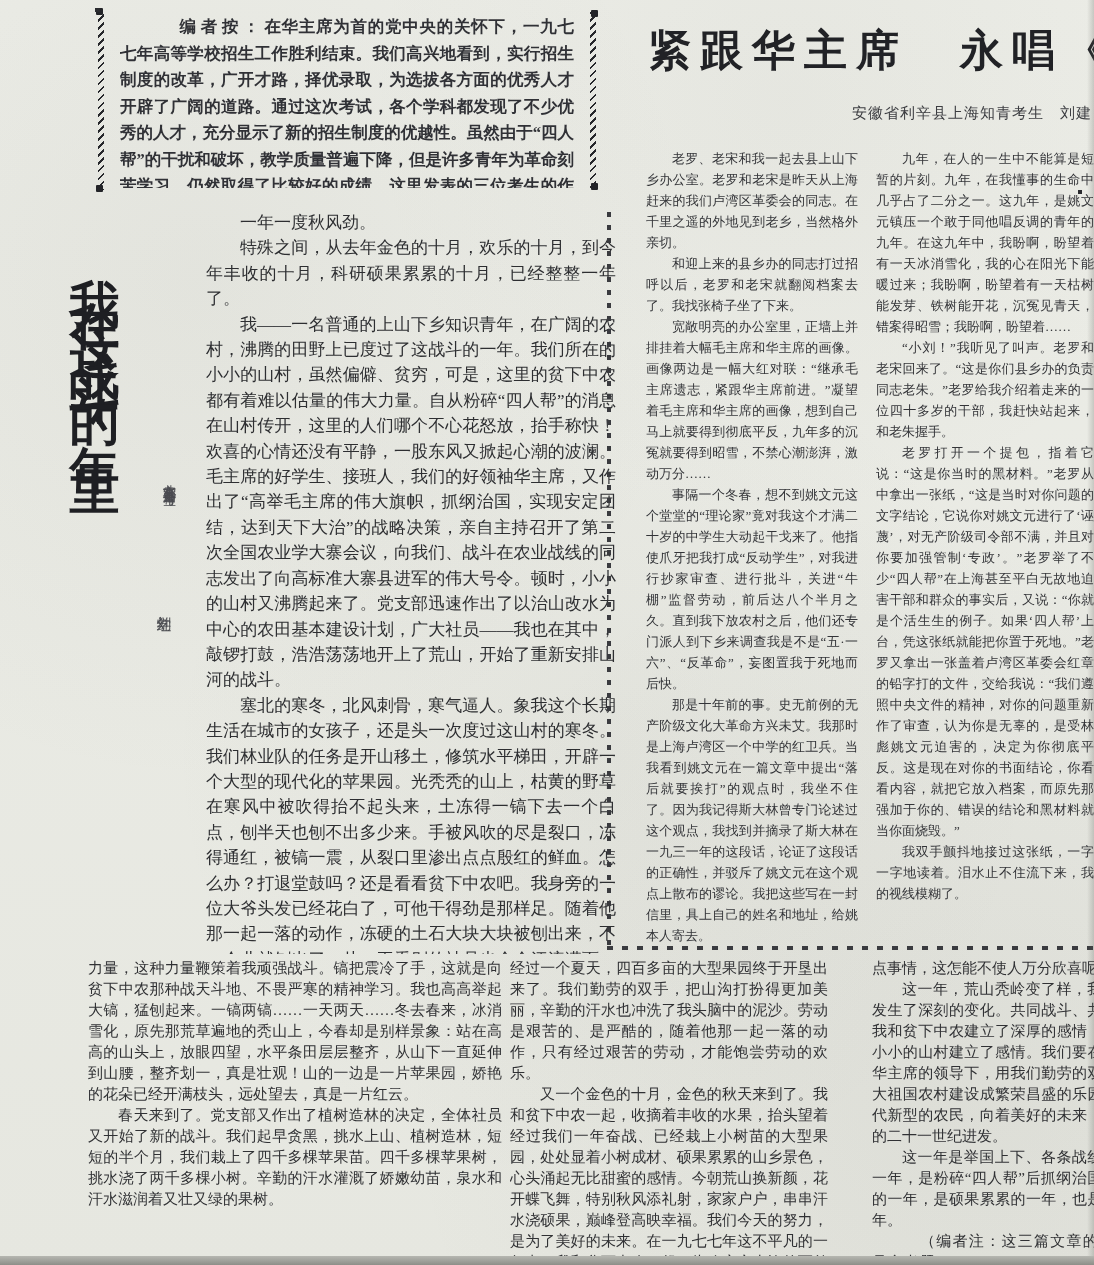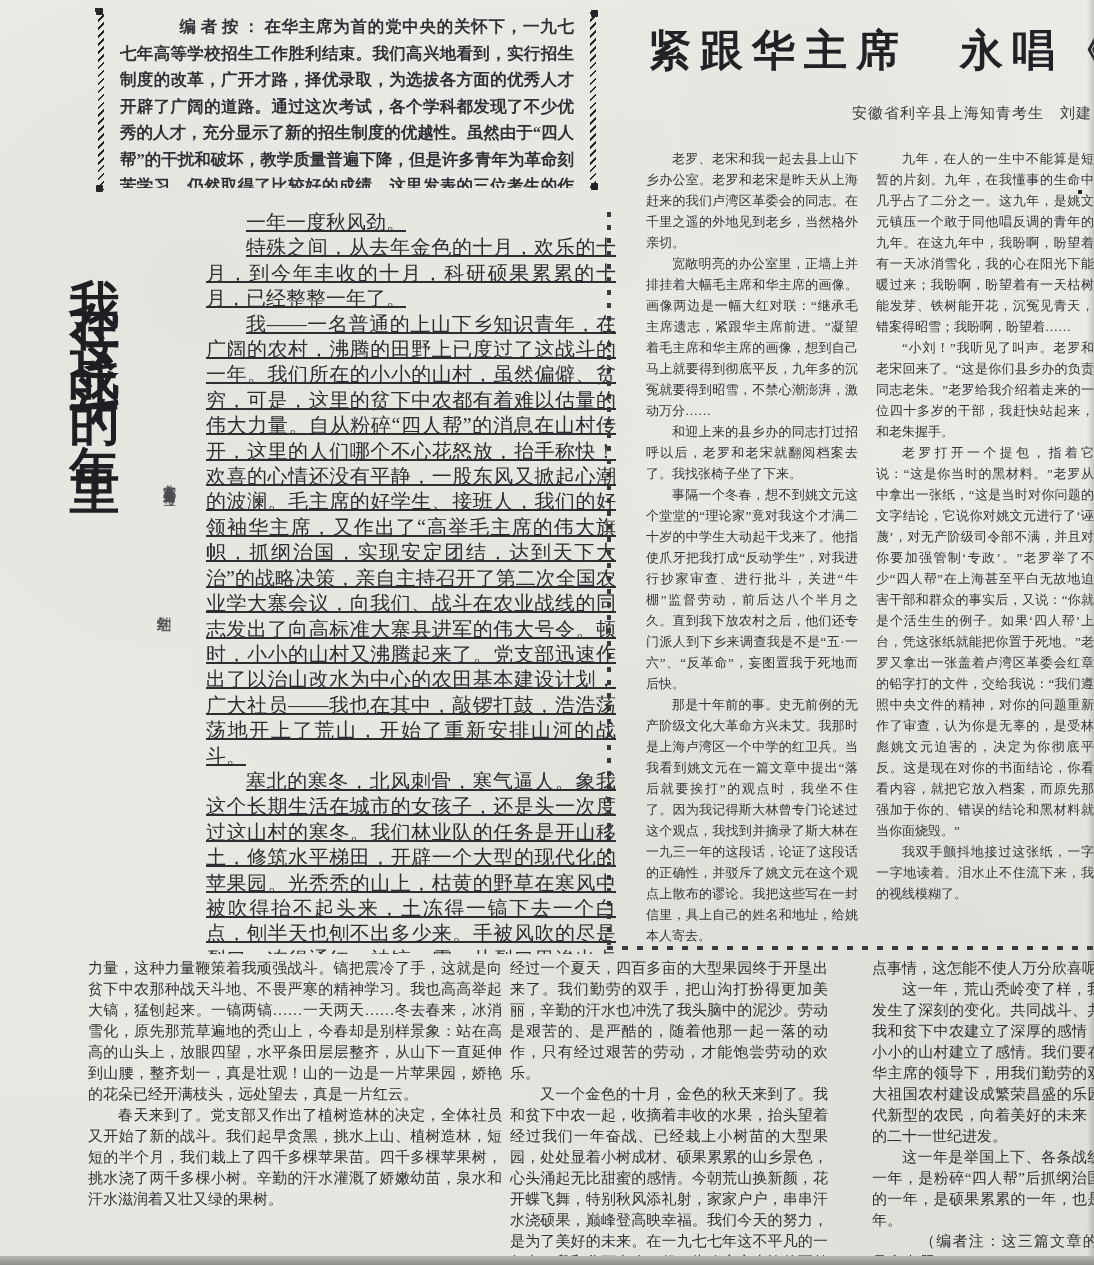--- a/index.html
+++ b/index.html
@@ -53,21 +53,21 @@
   .vbyline{position:absolute;writing-mode:vertical-rl;text-orientation:upright;
     color:#4a4b50;font-size:13px;letter-spacing:1px;}
   .vbyline.org{left:160px;top:474px;}
   .vbyline.name{left:154px;top:604px;font-size:14.5px;}
 
   
   .col{position:absolute;text-align:justify;overflow:hidden;}
   .col p{margin:0;text-indent:2em;}
   .col p.cont{text-indent:0;}
   .a1-col1{left:206px;top:210px;width:410px;height:744px;
-    font-size:20px;line-height:25.4px;color:#2d2e31;text-decoration:underline;}
+    font-size:17px;line-height:25.4px;color:#2d2e31;}
   .a2-col{font-size:13px;line-height:21px;color:#333438;}
   .a2-col1{left:646px;top:148px;width:212px;height:800px;}
   .a2-col2{left:876px;top:148px;width:218px;height:800px;}
   .b-col{top:958px;height:300px;font-size:15px;line-height:21px;color:#303134;margin-left:32px;}
   .b-col1{left:56px;width:414px;}
   .b-col2{left:478px;width:318px;}
   .b-col3{left:840px;width:292px;}
   .footnote{text-indent:3.2em !important;letter-spacing:1px;}
 
   
@@ -107,22 +107,22 @@
     <p>特殊之间，从去年金色的十月，欢乐的十月，到今年丰收的十月，科研硕果累累的十月，已经整整一年了。</p>
     <p>我——一名普通的上山下乡知识青年，在广阔的农村，沸腾的田野上已度过了这战斗的一年。我们所在的小小的山村，虽然偏僻、贫穷，可是，这里的贫下中农都有着难以估量的伟大力量。自从粉碎“四人帮”的消息在山村传开，这里的人们哪个不心花怒放，抬手称快！欢喜的心情还没有平静，一股东风又掀起心潮的波澜。毛主席的好学生、接班人，我们的好领袖华主席，又作出了“高举毛主席的伟大旗帜，抓纲治国，实现安定团结，达到天下大治”的战略决策，亲自主持召开了第二次全国农业学大寨会议，向我们、战斗在农业战线的同志发出了向高标准大寨县进军的伟大号令。顿时，小小的山村又沸腾起来了。党支部迅速作出了以治山改水为中心的农田基本建设计划，广大社员——我也在其中，敲锣打鼓，浩浩荡荡地开上了荒山，开始了重新安排山河的战斗。</p>
     <p>塞北的寒冬，北风刺骨，寒气逼人。象我这个长期生活在城市的女孩子，还是头一次度过这山村的寒冬。我们林业队的任务是开山移土，修筑水平梯田，开辟一个大型的现代化的苹果园。光秃秃的山上，枯黄的野草在寒风中被吹得抬不起头来，土冻得一镐下去一个白点，刨半天也刨不出多少来。手被风吹的尽是裂口，冻得通红，被镐一震，从裂口里渗出点点殷红的鲜血。怎么办？打退堂鼓吗？还是看看贫下中农吧。我身旁的一位大爷头发已经花白了，可他干得劲是那样足。随着他那一起一落的动作，冻硬的土石大块大块被刨出来，不一会儿就刨出了一片。再看别的社员也个个汗流满面，有的干脆脱掉了上衣，甩开膀子大干。看到这情景，我脸上臊得一红，我和贫下中农比起来差距是多么大啊！贫下中农心里想的是大干社会主义，把“四人帮”造成的损失夺回来，而我——想到这里，顿觉身上好象增添了一种</p>
   </div>
 
   <div class="vrule"></div>
   <div class="hrule"></div>
 
   <div class="col a2-col a2-col1">
     <p>老罗、老宋和我一起去县上山下乡办公室。老罗和老宋是昨天从上海赶来的我们卢湾区革委会的同志。在千里之遥的外地见到老乡，当然格外亲切。</p>
+    <p>和迎上来的县乡办的同志打过招呼以后，老罗和老宋就翻阅档案去了。我找张椅子坐了下来。</p>
     <p>宽敞明亮的办公室里，正墙上并排挂着大幅毛主席和华主席的画像。画像两边是一幅大红对联：“继承毛主席遗志，紧跟华主席前进。”凝望着毛主席和华主席的画像，想到自己马上就要得到彻底平反，九年多的沉冤就要得到昭雪，不禁心潮澎湃，激动万分……</p>
-    <p>和迎上来的县乡办的同志打过招呼以后，老罗和老宋就翻阅档案去了。我找张椅子坐了下来。</p>
     <p>事隔一个冬春，想不到姚文元这个堂堂的“理论家”竟对我这个才满二十岁的中学生大动起干戈来了。他指使爪牙把我打成“反动学生”，对我进行抄家审查、进行批斗，关进“牛棚”监督劳动，前后达八个半月之久。直到我下放农村之后，他们还专门派人到下乡来调查我是不是“五·一六”、“反革命”，妄图置我于死地而后快。</p>
     <p>那是十年前的事。史无前例的无产阶级文化大革命方兴未艾。我那时是上海卢湾区一个中学的红卫兵。当我看到姚文元在一篇文章中提出“落后就要挨打”的观点时，我坐不住了。因为我记得斯大林曾专门论述过这个观点，我找到并摘录了斯大林在一九三一年的这段话，论证了这段话的正确性，并驳斥了姚文元在这个观点上散布的谬论。我把这些写在一封信里，具上自己的姓名和地址，给姚本人寄去。</p>
   </div>
   <div class="col a2-col a2-col2">
     <p>九年，在人的一生中不能算是短暂的片刻。九年，在我懂事的生命中几乎占了二分之一。这九年，是姚文元镇压一个敢于同他唱反调的青年的九年。在这九年中，我盼啊，盼望着有一天冰消雪化，我的心在阳光下能暖过来；我盼啊，盼望着有一天枯树能发芽、铁树能开花，沉冤见青天，错案得昭雪；我盼啊，盼望着……</p>
     <p>“小刘！”我听见了叫声。老罗和老宋回来了。“这是你们县乡办的负责同志老朱。”老罗给我介绍着走来的一位四十多岁的干部，我赶快站起来，和老朱握手。</p>
     <p>老罗打开一个提包，指着它说：“这是你当时的黑材料。”老罗从中拿出一张纸，“这是当时对你问题的文字结论，它说你对姚文元进行了‘诬蔑’，对无产阶级司令部不满，并且对你要加强管制‘专政’。”老罗举了不少“四人帮”在上海甚至平白无故地迫害干部和群众的事实后，又说：“你就是个活生生的例子。如果‘四人帮’上台，凭这张纸就能把你置于死地。”老罗又拿出一张盖着卢湾区革委会红章的铅字打的文件，交给我说：“我们遵照中央文件的精神，对你的问题重新作了审查，认为你是无辜的，是受林彪姚文元迫害的，决定为你彻底平反。这是现在对你的书面结论，你看看内容，就把它放入档案，而原先那强加于你的、错误的结论和黑材料就当你面烧毁。”</p>
     <p>我双手颤抖地接过这张纸，一字一字地读着。泪水止不住流下来，我的视线模糊了。</p>
   </div>
 

